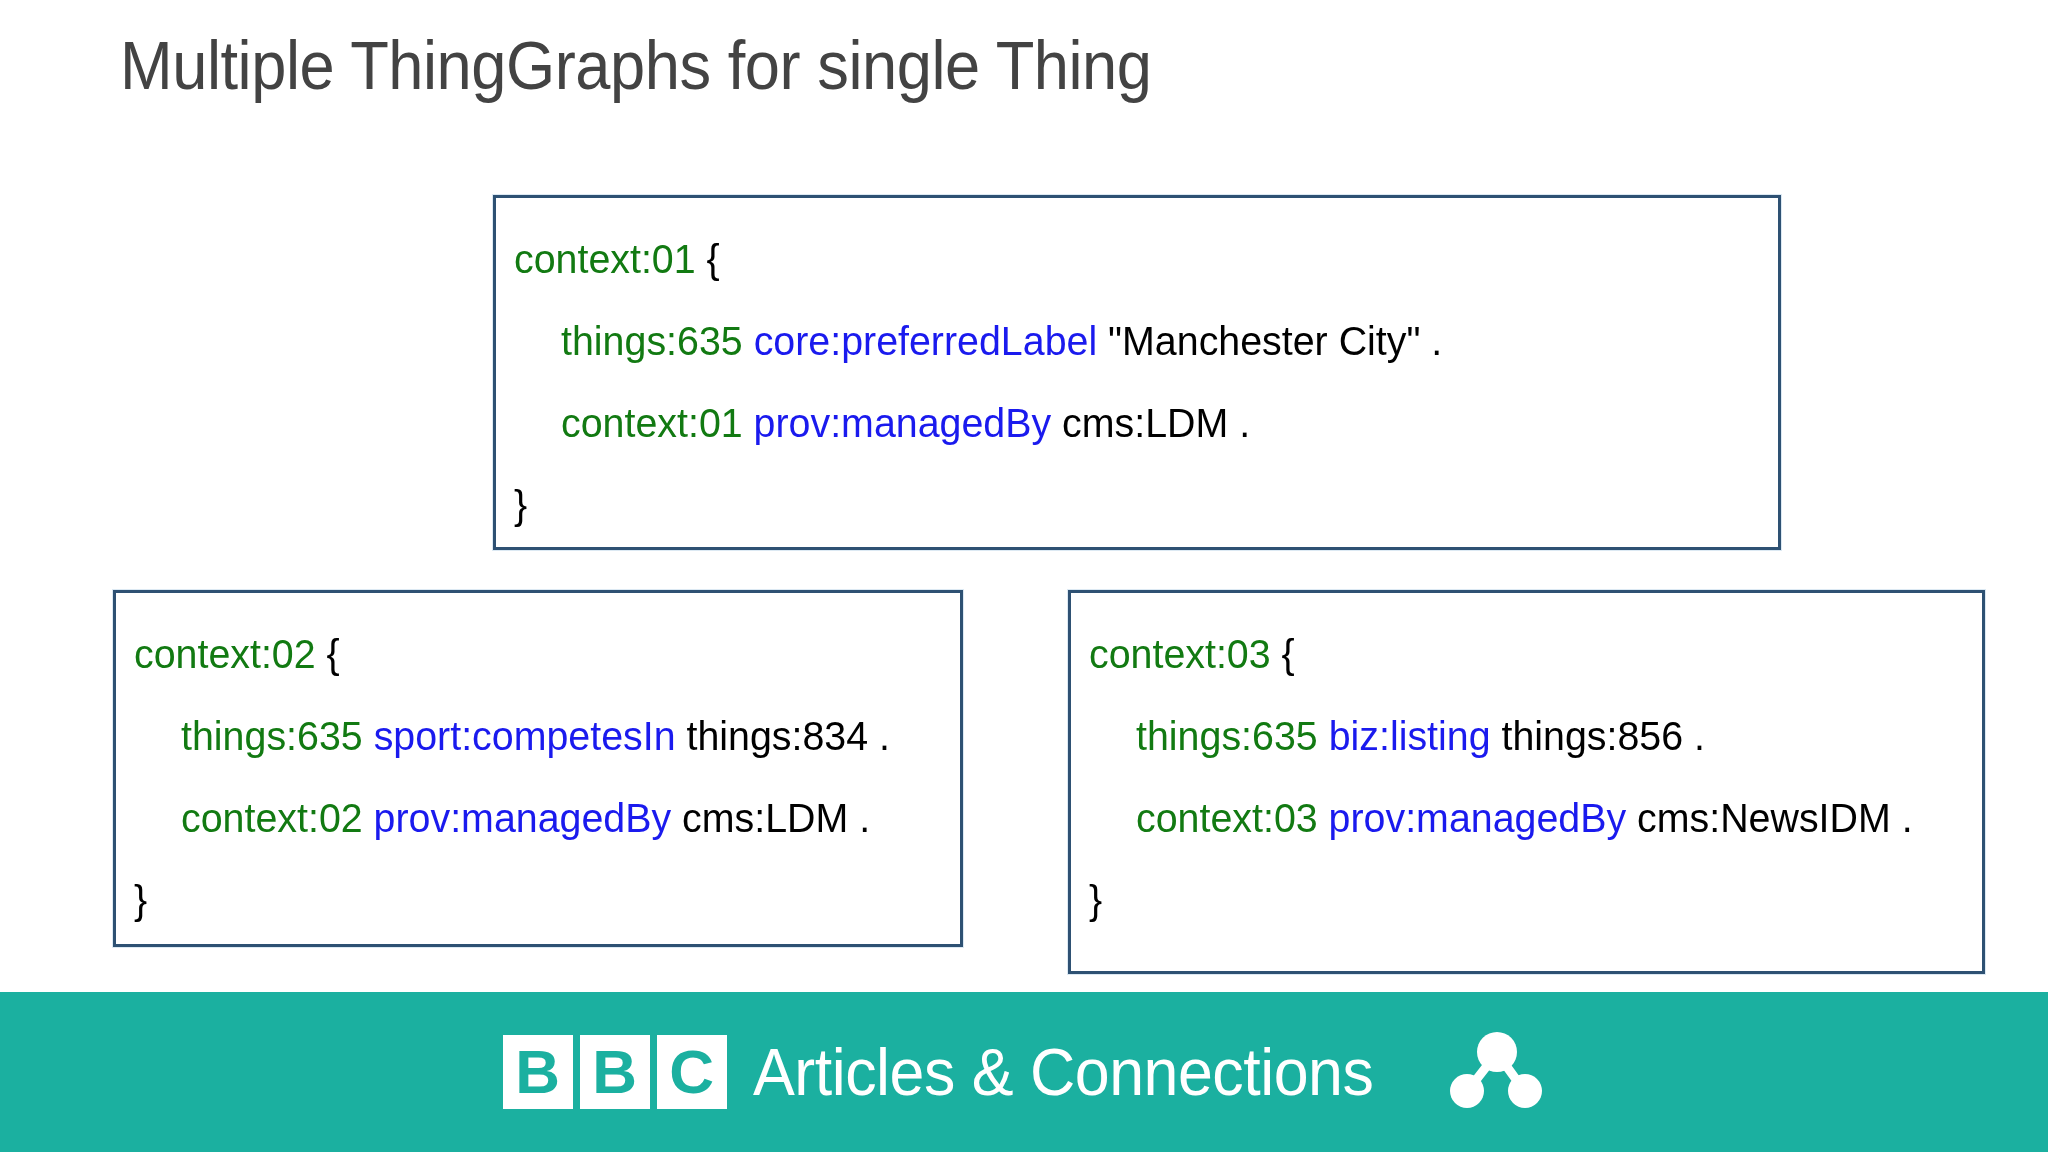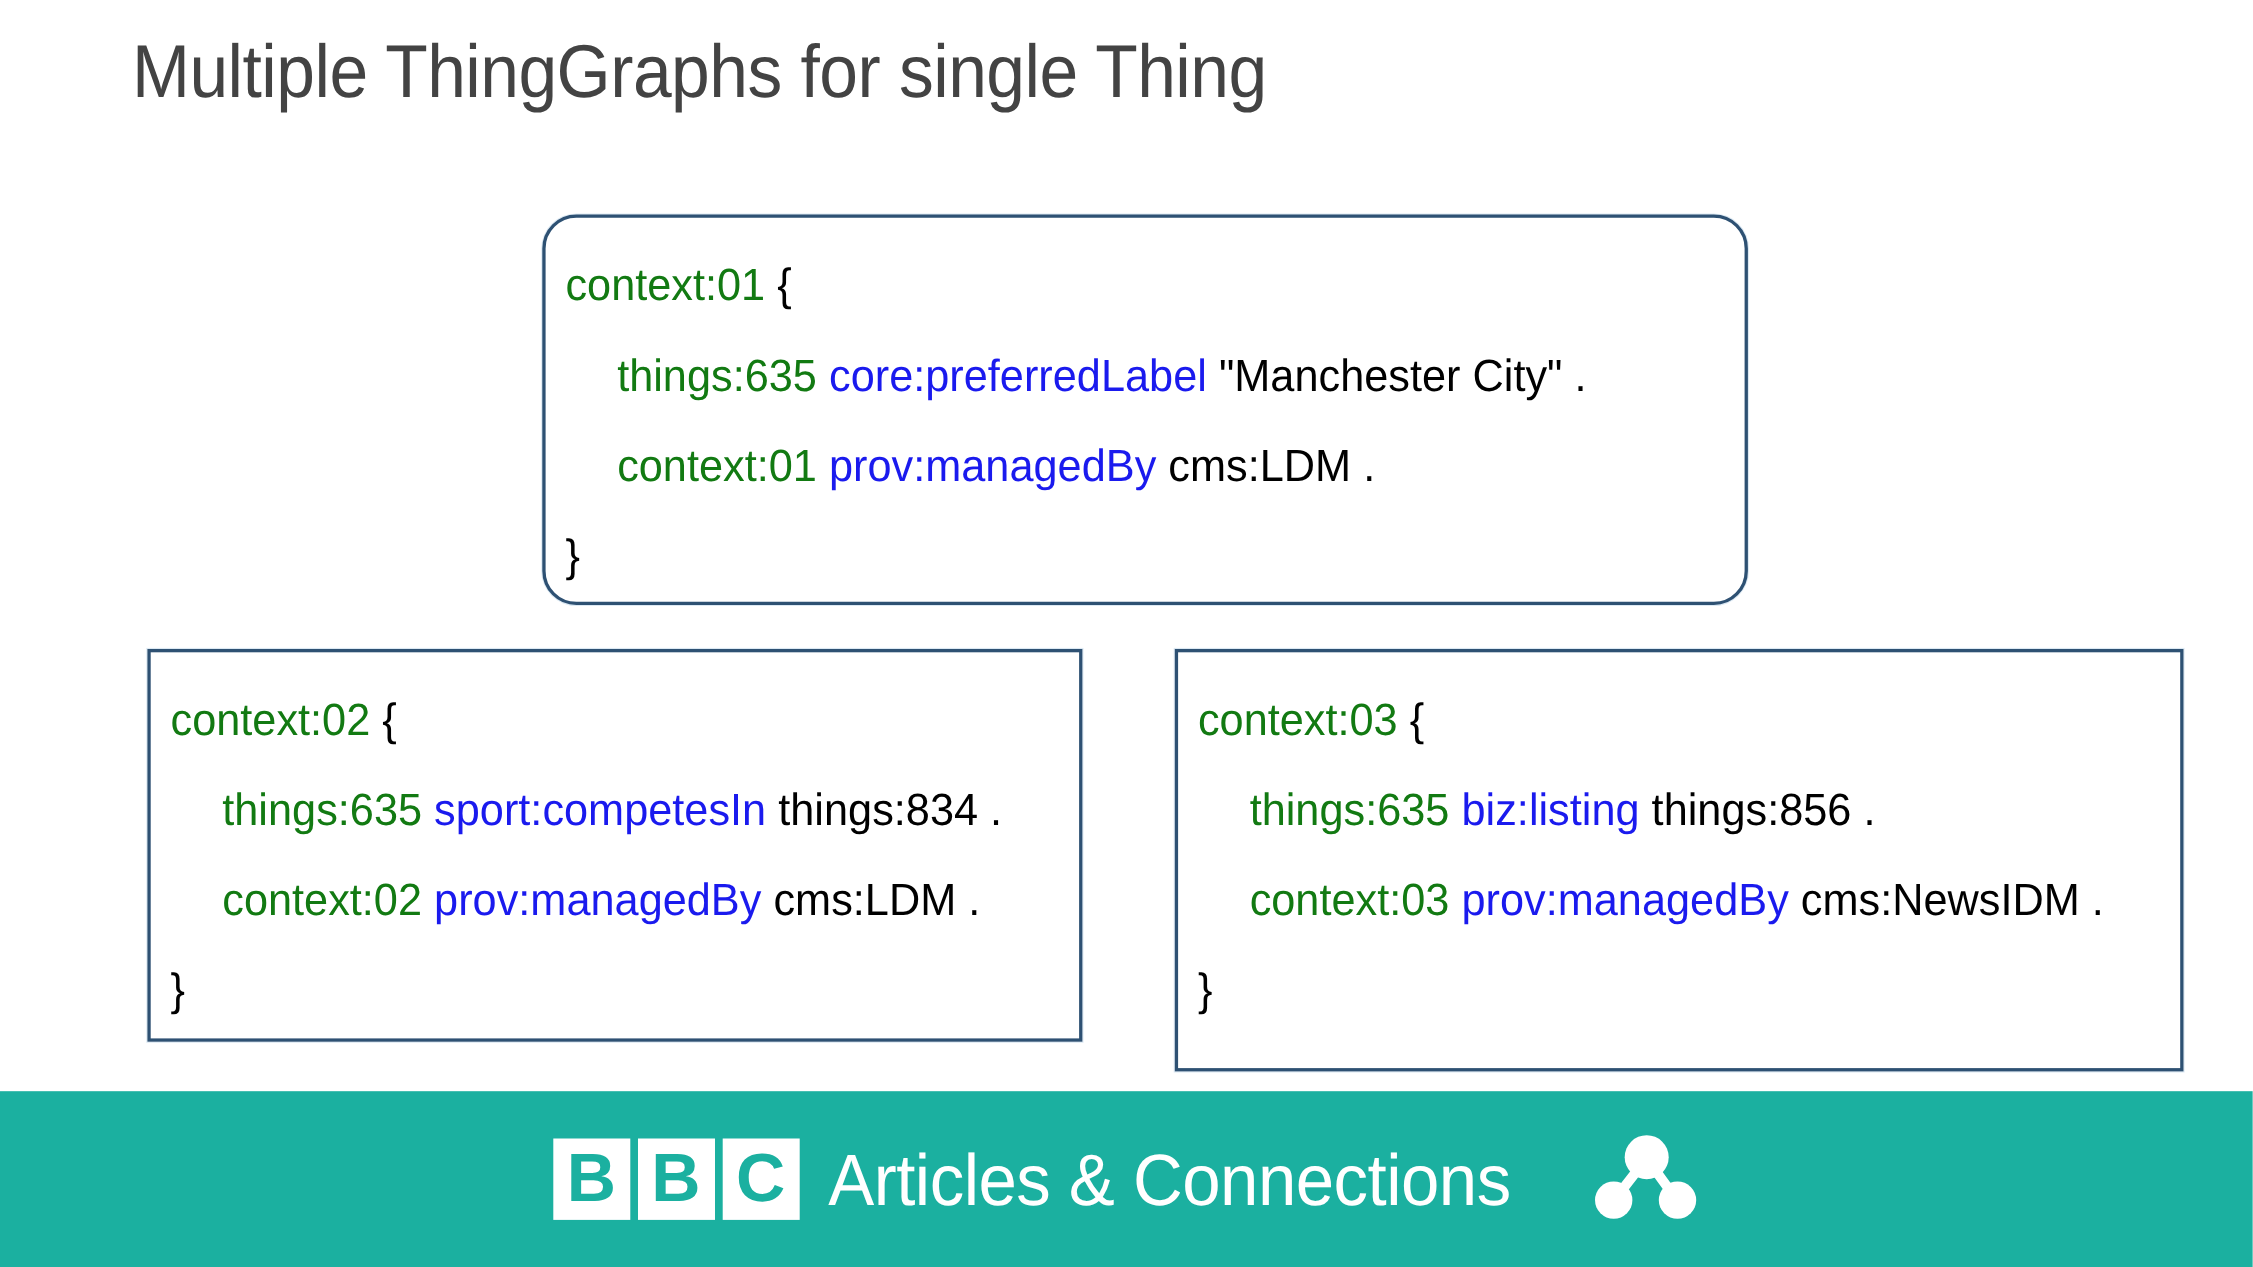--- a/index.html
+++ b/index.html
@@ -34,26 +34,25 @@
   .code-box {
     position: absolute;
     box-sizing: border-box;
     background: #ffffff;
     border: 3px solid #2e5173;
     box-shadow: 0 0 0 1px #dce9f3;
   }
   #box-top {
     left: 493px;
     top: 195px;
-    width: 1096px;
+    width: 1288px;
     height: 355px;
-    border-radius: 31px;
   }
   #box-left {
-    left: 134px;
+    left: 113px;
     top: 590px;
     width: 850px;
     height: 357px;
     padding-left: 33px;
   }
   #box-right {
     left: 1068px;
     top: 590px;
     width: 917px;
     height: 384px;

